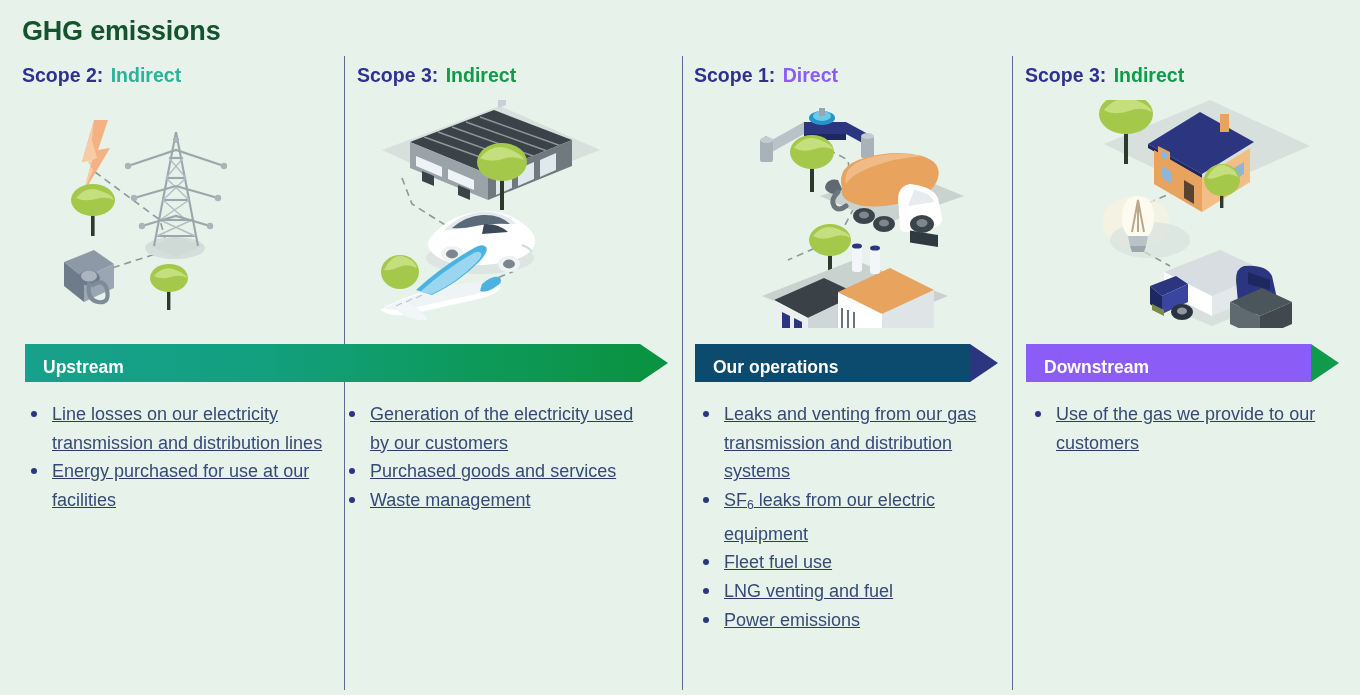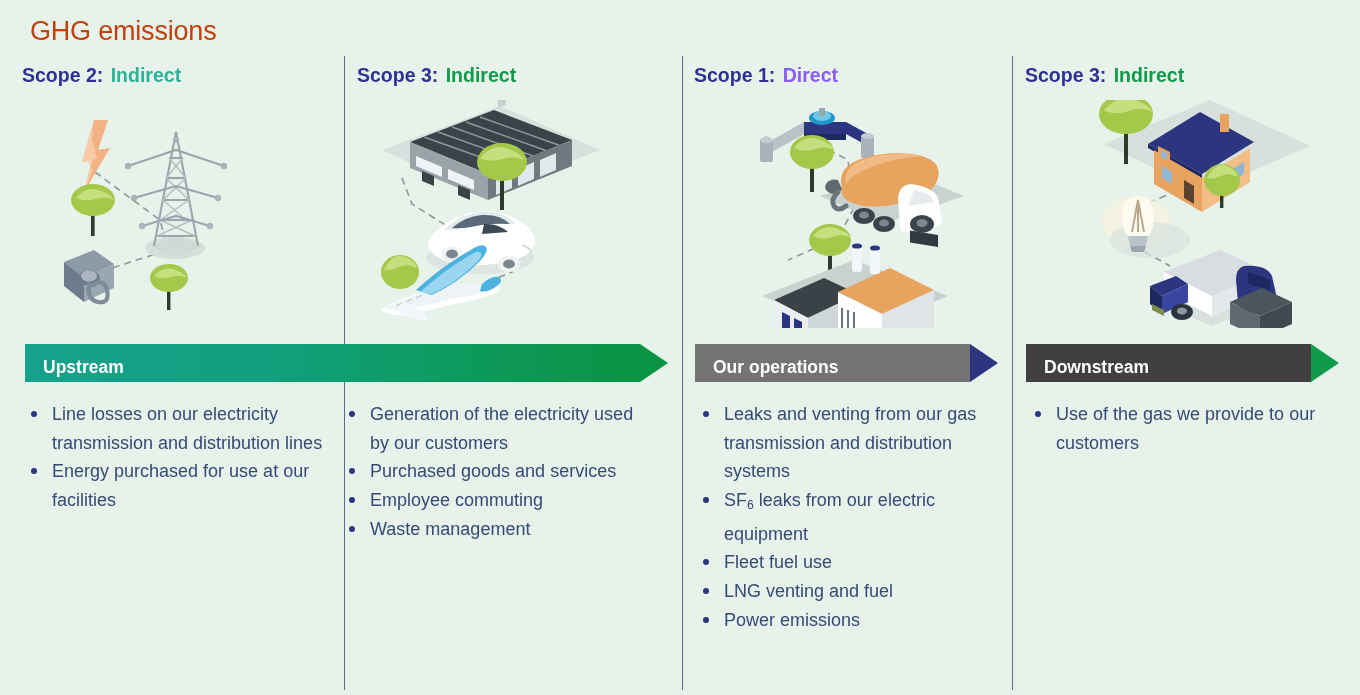--- a/index.html
+++ b/index.html
@@ -5,22 +5,22 @@
   html,body{margin:0;padding:0;}
   body{
     width:1360px;height:695px;
     background:#e6f2ea;
     font-family:"Liberation Sans",sans-serif;
     color:#2b3a67;
     overflow:hidden;
     position:relative;
   }
   #page-title{
-    position:absolute;left:30px;top:16px;
-    font-size:27px;font-weight:normal;color:#c2410c;
+    position:absolute;left:22px;top:16px;
+    font-size:27px;font-weight:bold;color:#14532d;
     letter-spacing:-0.2px;
   }
   .divider{
     position:absolute;top:56px;width:1px;height:634px;
     background:#5a6a93;
   }
   .col{position:absolute;top:64px;}
   .scope-head{
     font-size:19.5px;font-weight:bold;color:#2e3191;white-space:nowrap;
   }
@@ -45,31 +45,31 @@
     width:28px;height:38px;
   }
   .banner-label{
     color:#ffffff;font-size:17.5px;font-weight:bold;white-space:nowrap;margin-top:8px;
   }
   #banner-upstream{left:25px;top:344px;}
   #banner-upstream .body{width:615px;background:linear-gradient(90deg,#17a18c 0%,#12a07f 38%,#0e9a5e 70%,#0b9344 100%);}
   #banner-upstream .tip{background:#0b9344;clip-path:polygon(0 0,100% 50%,0 100%);}
 
   #banner-ops{left:695px;top:344px;}
-  #banner-ops .body{width:275px;background:#737373;}
+  #banner-ops .body{width:275px;background:#0c4a6e;}
   #banner-ops .tip{background:#2b3580;clip-path:polygon(0 0,100% 50%,0 100%);}
 
   #banner-down{left:1026px;top:344px;}
-  #banner-down .body{width:285px;background:#404040;align-items:center;}
+  #banner-down .body{width:285px;background:#8b5cf6;align-items:center;}
   #banner-down .tip{background:#0f9b4a;clip-path:polygon(0 0,100% 50%,0 100%);}
 
   
   .bullets{
     position:absolute;top:400px;
-    list-style:none;margin:0;padding:0;
+    list-style:none;margin:0;padding:0;text-decoration:underline;
   }
   .bullets li{
     position:relative;
     padding-left:30px;
     font-size:18px;line-height:28.7px;color:#374a76;
     margin-bottom:0px;
   }
   .bullets li::before{
     content:"";position:absolute;left:9px;top:11px;
     width:6px;height:6px;border-radius:50%;background:#2b3580;
@@ -445,21 +445,20 @@
 </div>
 
 <ul class="bullets" style="left:22px;width:320px;">
   <li>Line losses on our electricity transmission and distribution lines</li>
   <li>Energy purchased for use at our facilities</li>
 </ul>
 
 <ul class="bullets" style="left:340px;width:308px;">
   <li>Generation of the electricity used by our customers</li>
   <li>Purchased goods and services</li>
-  <li>Employee commuting</li>
   <li>Waste management</li>
 </ul>
 
 <ul class="bullets" style="left:694px;width:300px;">
   <li>Leaks and venting from our gas transmission and distribution systems</li>
   <li id="sf6-item">SF<sub>6</sub> leaks from our electric equipment</li>
   <li>Fleet fuel use</li>
   <li>LNG venting and fuel</li>
   <li>Power emissions</li>
 </ul>

